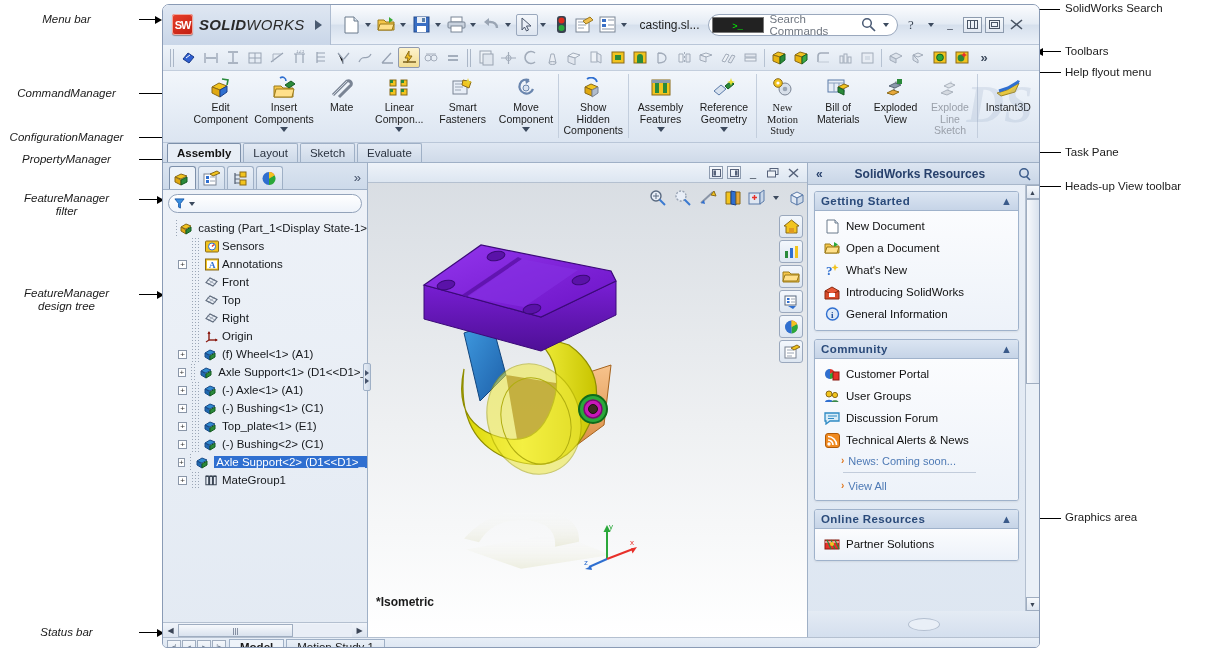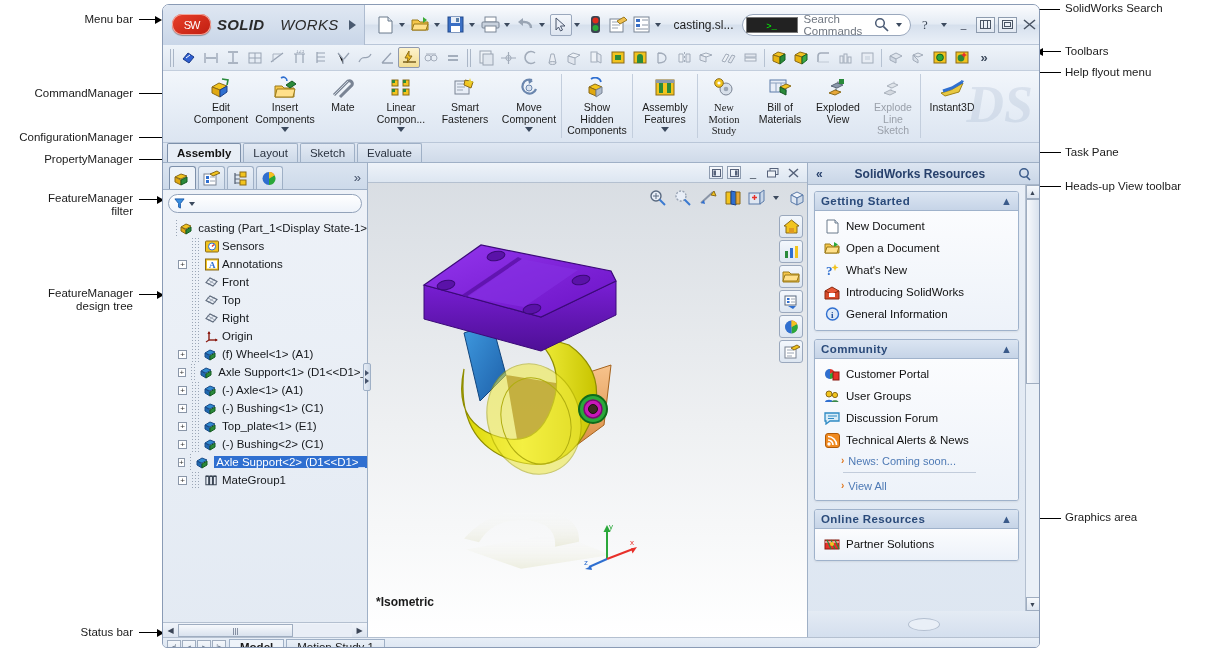--- a/index.html
+++ b/index.html
@@ -14,21 +14,21 @@
 
   
   .anno {
     position: absolute;
     font-family: "Liberation Sans", sans-serif;
     font-size: 11.5px;
     color: #1a1a1a;
     white-space: pre;
     line-height: 13px;
   }
-  .anno.r { text-align: right; }
+  .anno.r { text-align: center; font-style: italic; }
   .anno.l { text-align: left; }
   .leader { position: absolute; background: #000; height: 1px; }
   .leader-v { position: absolute; background: #000; width: 1px; }
   .arrow-r {
     position: absolute; width: 0; height: 0;
     border-top: 4px solid transparent;
     border-bottom: 4px solid transparent;
     border-left: 7px solid #000;
   }
   .arrow-l {
@@ -67,30 +67,30 @@
     border-bottom: 1px solid #b9c6d8;
     display: flex; align-items: center;
   }
   .swlogo {
     display: flex; align-items: center; gap: 6px;
     padding: 0 8px 0 9px; height: 40px;
     background: linear-gradient(180deg,#dfe7f2 0%,#c9d6e8 100%);
     border-right: 1px solid #aebcd0;
   }
   .swbox {
-    width: 39px; height: 21px; border-radius: 10px;
+    width: 21px; height: 21px; border-radius: 3px;
     background: linear-gradient(150deg,#e8402a 0%,#c01d10 100%);
-    color: #fff; font-weight: normal; font-size: 11px;
+    color: #fff; font-weight: bold; font-size: 11px;
     display: flex; align-items: center; justify-content: center;
     box-shadow: inset 0 0 0 1px #f2a79c, 0 1px 1px rgba(0,0,0,.35);
     font-family: "Liberation Sans", sans-serif;
     letter-spacing: -1px;
   }
   .swname { font-size: 15px; font-weight: bold; font-style: italic; color: #2a2a2a; letter-spacing: .3px;}
-  .swname span { font-weight: normal; padding-left: 16px; }
+  .swname span { font-weight: normal; }
   .swtri { width:0;height:0;border-top:5px solid transparent;border-bottom:5px solid transparent;border-left:7px solid #4a5a70; margin-left:4px;}
 
   .tb-tools { display: flex; align-items: center; gap: 1px; padding-left: 10px; }
   .tbi {
     width: 22px; height: 22px; display:flex; align-items:center; justify-content:center;
     border-radius: 2px; position: relative;
   }
   .tbi.boxed { border: 1px solid #9aa8bd; background: linear-gradient(180deg,#f4f7fb,#dde5f0); }
   .caret { width:0;height:0;border-left:3.5px solid transparent;border-right:3.5px solid transparent;border-top:4px solid #3c4a5e; margin:0 4px 0 1px;}
   .doctitle { font-size: 12px; color: #1e1e1e; margin: 0 6px 0 8px; }
@@ -779,20 +779,32 @@
               <rect x="7" y="6" width="4" height="10" fill="#2a8a3a"></rect>
               <rect x="15" y="6" width="4" height="10" fill="#2a8a3a"></rect>
               <rect x="4" y="3" width="18" height="3" fill="#8a9aae"></rect>
             </svg>
         </div>
         <div class="lbl" style="white-space:pre-line;">Assembly
 Features</div>
         <div class="dn"></div>
       </div>
 
+      <div class="cmd">
+        <div class="ico">
+          <svg width="26" height="22" viewBox="0 0 26 22">
+              <path d="M3 14l7-6 5 4-7 6z" fill="#d8e2ef" stroke="#5a7aa8"></path>
+              <path d="M14 9l6-5 3 3-6 5z" fill="#2a8a3a" stroke="#165a20"></path>
+              <path d="M20 1l1 3 3 1-3 1-1 3-1-3-3-1 3-1z" fill="#e8e030"></path>
+            </svg>
+        </div>
+        <div class="lbl" style="white-space:pre-line;">Reference
+Geometry</div>
+        <div class="dn"></div>
+      </div>
 
       <div class="cmdsep"></div>
 
       <div class="cmd" style="width:52px;">
         <div class="ico">
           <svg width="26" height="22" viewBox="0 0 26 22">
               <circle cx="15" cy="12" r="6" fill="#d8e0ea" stroke="#7a8494"></circle>
               <circle cx="15" cy="12" r="2.3" fill="#9aa5b4"></circle>
               <circle cx="8" cy="6" r="4.3" fill="#f2c41e" stroke="#8a6a18"></circle>
               <circle cx="8" cy="6" r="1.6" fill="#fff"></circle>

